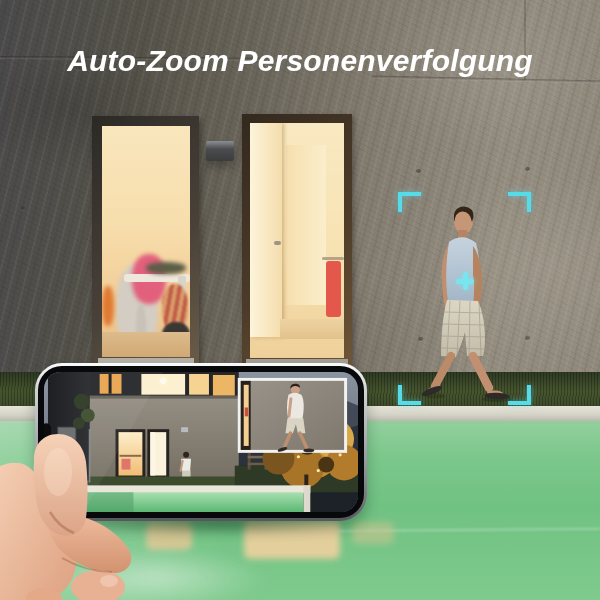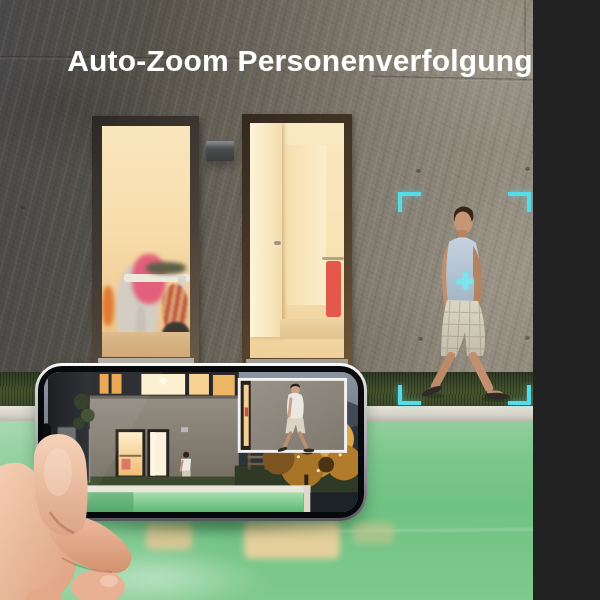--- a/index.html
+++ b/index.html
@@ -1,17 +1,17 @@
 <!DOCTYPE html>
 <html><head>
 <meta charset="utf-8">
 <style>
   html,body{margin:0;padding:0;background:#222;}
-  .stage{position:relative;width:533px;height:600px;overflow:hidden;
-         font-family:"Liberation Sans","DejaVu Sans",sans-serif;background:#6f6a60;}
+  .stage{position:relative;width:600px;height:600px;overflow:hidden;
+         font-family:"Liberation Sans","DejaVu Sans",sans-serif;background:#6f6a60;font-style:italic;}
   .abs{position:absolute;}
 
   
   .wall{left:0;top:0;width:600px;height:600px;
     background:
       radial-gradient(140px 90px at 12% 18%, rgba(0,0,0,.12), transparent 70%),
       radial-gradient(160px 110px at 80% 12%, rgba(255,255,255,.07), transparent 70%),
       radial-gradient(200px 140px at 92% 45%, rgba(255,246,230,.10), transparent 70%),
       radial-gradient(180px 120px at 58% 60%, rgba(0,0,0,.08), transparent 70%),
       repeating-linear-gradient(104deg, rgba(255,255,255,.05) 0 2px, rgba(0,0,0,0) 2px 6px, rgba(0,0,0,.055) 6px 8px, rgba(0,0,0,0) 8px 13px),

